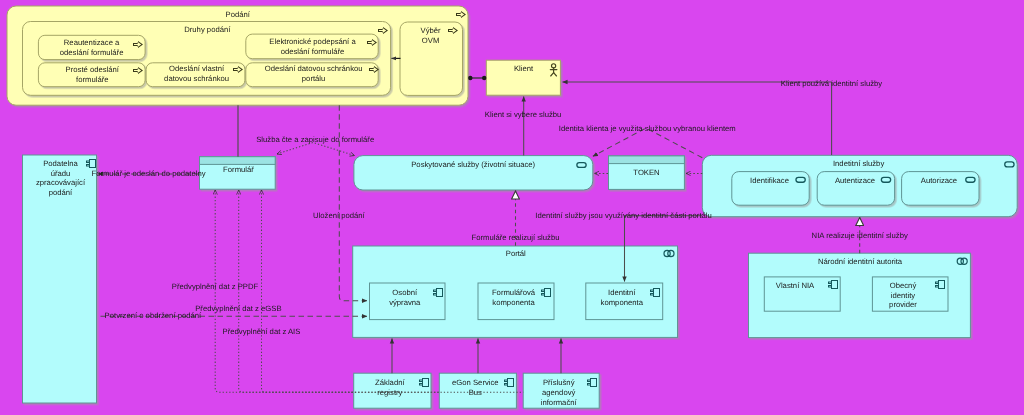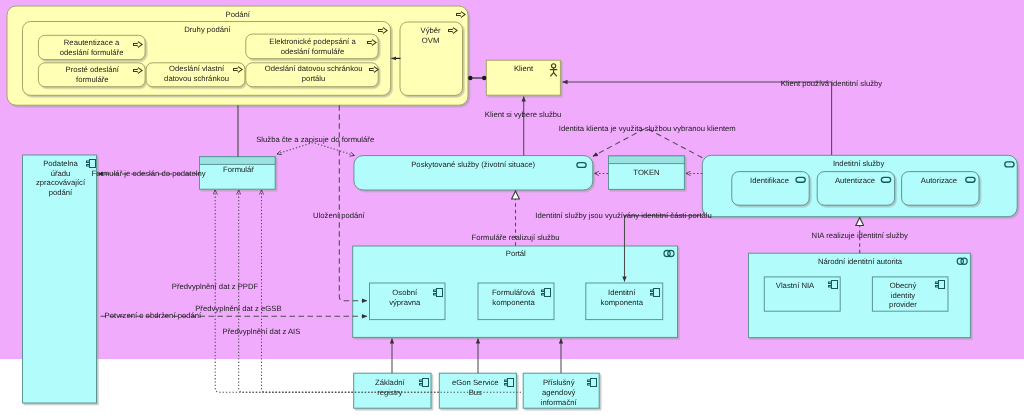--- a/index.html
+++ b/index.html
@@ -1,18 +1,18 @@
 <!DOCTYPE html>
 <html><head>
 <meta charset="utf-8">
 <style>
   html,body{margin:0;padding:0;background:#fff;}
   body{width:1024px;height:415px;overflow:hidden;
        font-family:"Liberation Sans",sans-serif;}
-  #stage{position:relative;width:1024px;height:359px;background:#f0abfc;}
+  #stage{position:relative;width:1024px;height:415px;background:#d946ef;}
   svg#d{display:block;width:1024px;height:415px;}
   text{font-family:"Liberation Sans",sans-serif;fill:#1a1a1a;}
   svg#d{-webkit-font-smoothing:antialiased;text-rendering:geometricPrecision;}
 </style>
 </head>
 <body>
 
 <div id="stage">
 <svg id="d" viewBox="0 0 1024 415" xmlns="http://www.w3.org/2000/svg">
 <defs>

